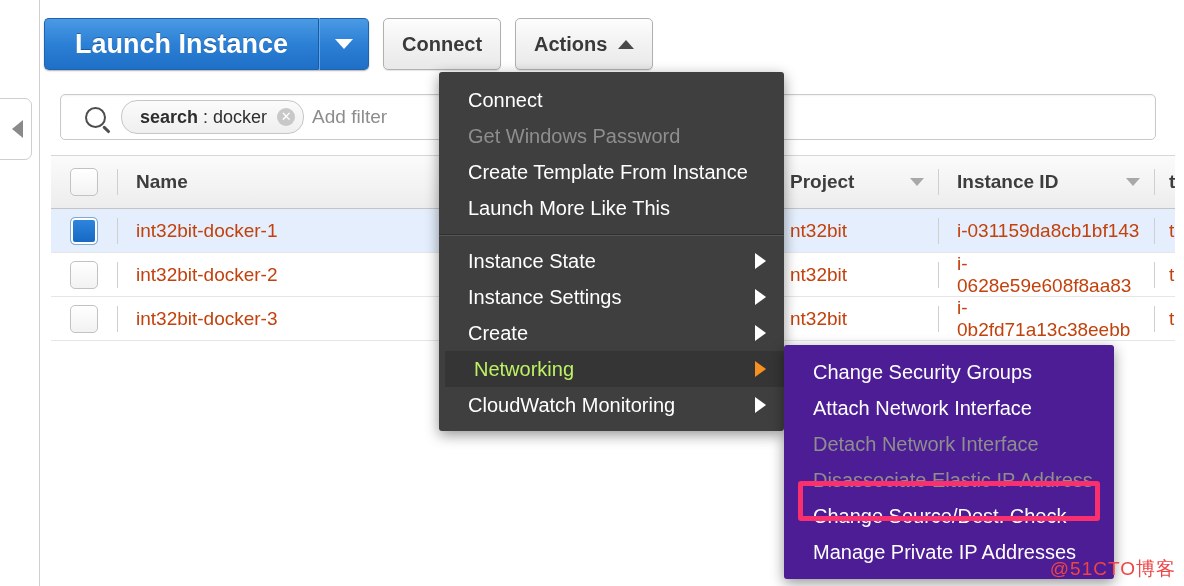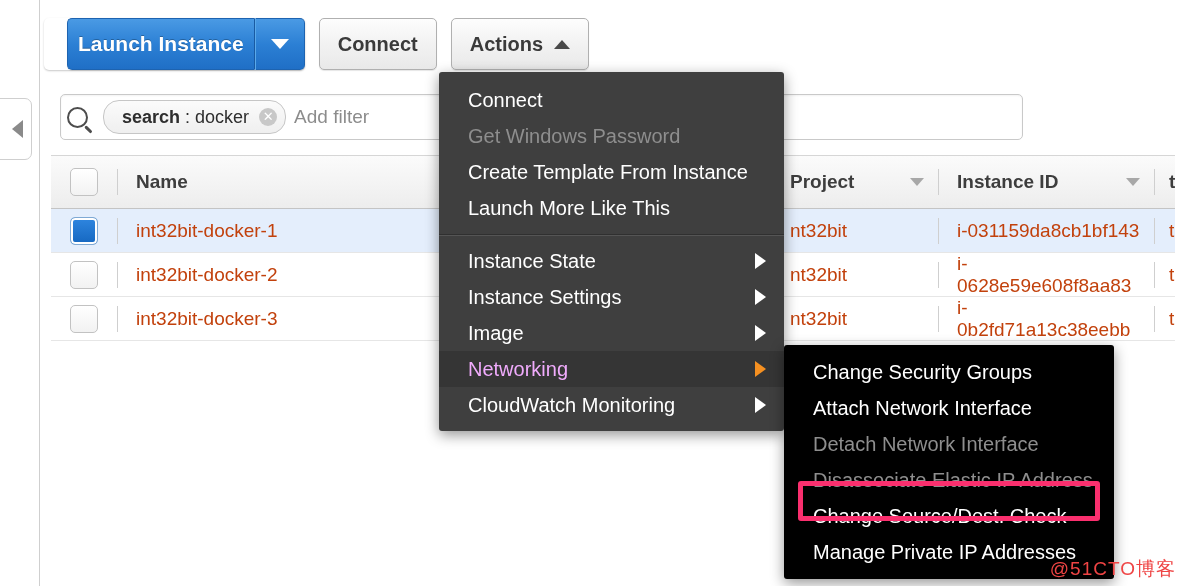--- a/index.html
+++ b/index.html
@@ -91,23 +91,22 @@
   }
   .btn-primary {
     background: linear-gradient(to bottom, #4a9ae4 0%, #2b7fd4 52%, #1f6fc6 100%);
     border: 1px solid #1d63b0;
     color: #ffffff;
     text-shadow: 0 -1px 0 rgba(0,0,0,.28);
   }
   #launch-main {
     border-radius: 5px 0 0 5px;
     border-right: 1px solid #1a5ba4;
-    padding: 0 10px;
-    font-size: 21px;
-    margin-left: 23px;
+    padding: 0 30px;
+    font-size: 27px;
   }
   #launch-caret {
     border-radius: 0 5px 5px 0;
     border-left: 1px solid #5aa9ea;
     width: 50px;
     padding: 0;
   }
   .caret-down {
     width: 0; height: 0;
     border-left: 9px solid transparent;
@@ -120,29 +119,29 @@
     border-right: 8px solid transparent;
     border-bottom: 9px solid #4a4a4a;
     margin-left: 11px;
   }
   #connect-btn { margin-right: 14px; }
 
   
   #filter-bar {
     position: absolute;
     left: 19px; top: 94px;
-    width: 963px;
+    width: 1096px;
     height: 46px;
     background: #ffffff;
     border: 1px solid #c9c9c9;
     border-radius: 5px;
     box-sizing: border-box;
     display: flex;
     align-items: center;
-    padding-left: 6px;
+    padding-left: 24px;
     box-shadow: inset 0 1px 2px rgba(0,0,0,.05);
   }
   #search-icon-wrap { width: 32px; display: flex; align-items: center; }
   .magnifier {
     position: relative;
     width: 17px; height: 17px;
     border: 2.4px solid #4d4d4d;
     border-radius: 50%;
   }
   .magnifier::after {
@@ -259,39 +258,39 @@
     background: #3f3f3f;
     border-radius: 3px;
     box-shadow: 0 4px 14px rgba(0,0,0,.42);
     padding: 10px 0 8px 0;
     z-index: 20;
   }
   #networking-submenu {
     position: absolute;
     left: 784px; top: 345px;
     width: 330px;
-    background: #000000;
+    background: #4c1d95;
     border-radius: 3px;
     box-shadow: 0 4px 14px rgba(0,0,0,.42);
     padding: 9px 0 9px 0;
     z-index: 25;
   }
   .mi {
     display: flex;
     align-items: center;
     justify-content: space-between;
     height: 36px;
     padding: 0 18px 0 29px;
     font-size: 20px;
     color: #ffffff;
     white-space: nowrap;
     cursor: default;
   }
   .mi.disabled { color: #8e8e8e; }
-  .mi.highlight { background: #353535; color: #f0abfc; }
+  .mi.highlight { background: #353535; color: #bef264; margin-left: 6px; }
   .mi-arrow {
     width: 0; height: 0;
     border-top: 8px solid transparent;
     border-bottom: 8px solid transparent;
     border-left: 11px solid #ffffff;
   }
   .mi.highlight .mi-arrow { border-left-color: #f59021; }
   .mi-divider {
     height: 1px;
     background: #555555;
@@ -439,21 +438,21 @@
     <div class="mi-divider"></div>
     <div class="mi">
       <span>Instance State</span>
       <span class="mi-arrow"></span>
     </div>
     <div class="mi">
       <span>Instance Settings</span>
       <span class="mi-arrow"></span>
     </div>
     <div class="mi">
-      <span>Image</span>
+      <span>Create</span>
       <span class="mi-arrow"></span>
     </div>
     <div class="mi highlight">
       <span>Networking</span>
       <span class="mi-arrow"></span>
     </div>
     <div class="mi">
       <span>CloudWatch Monitoring</span>
       <span class="mi-arrow"></span>
     </div>

